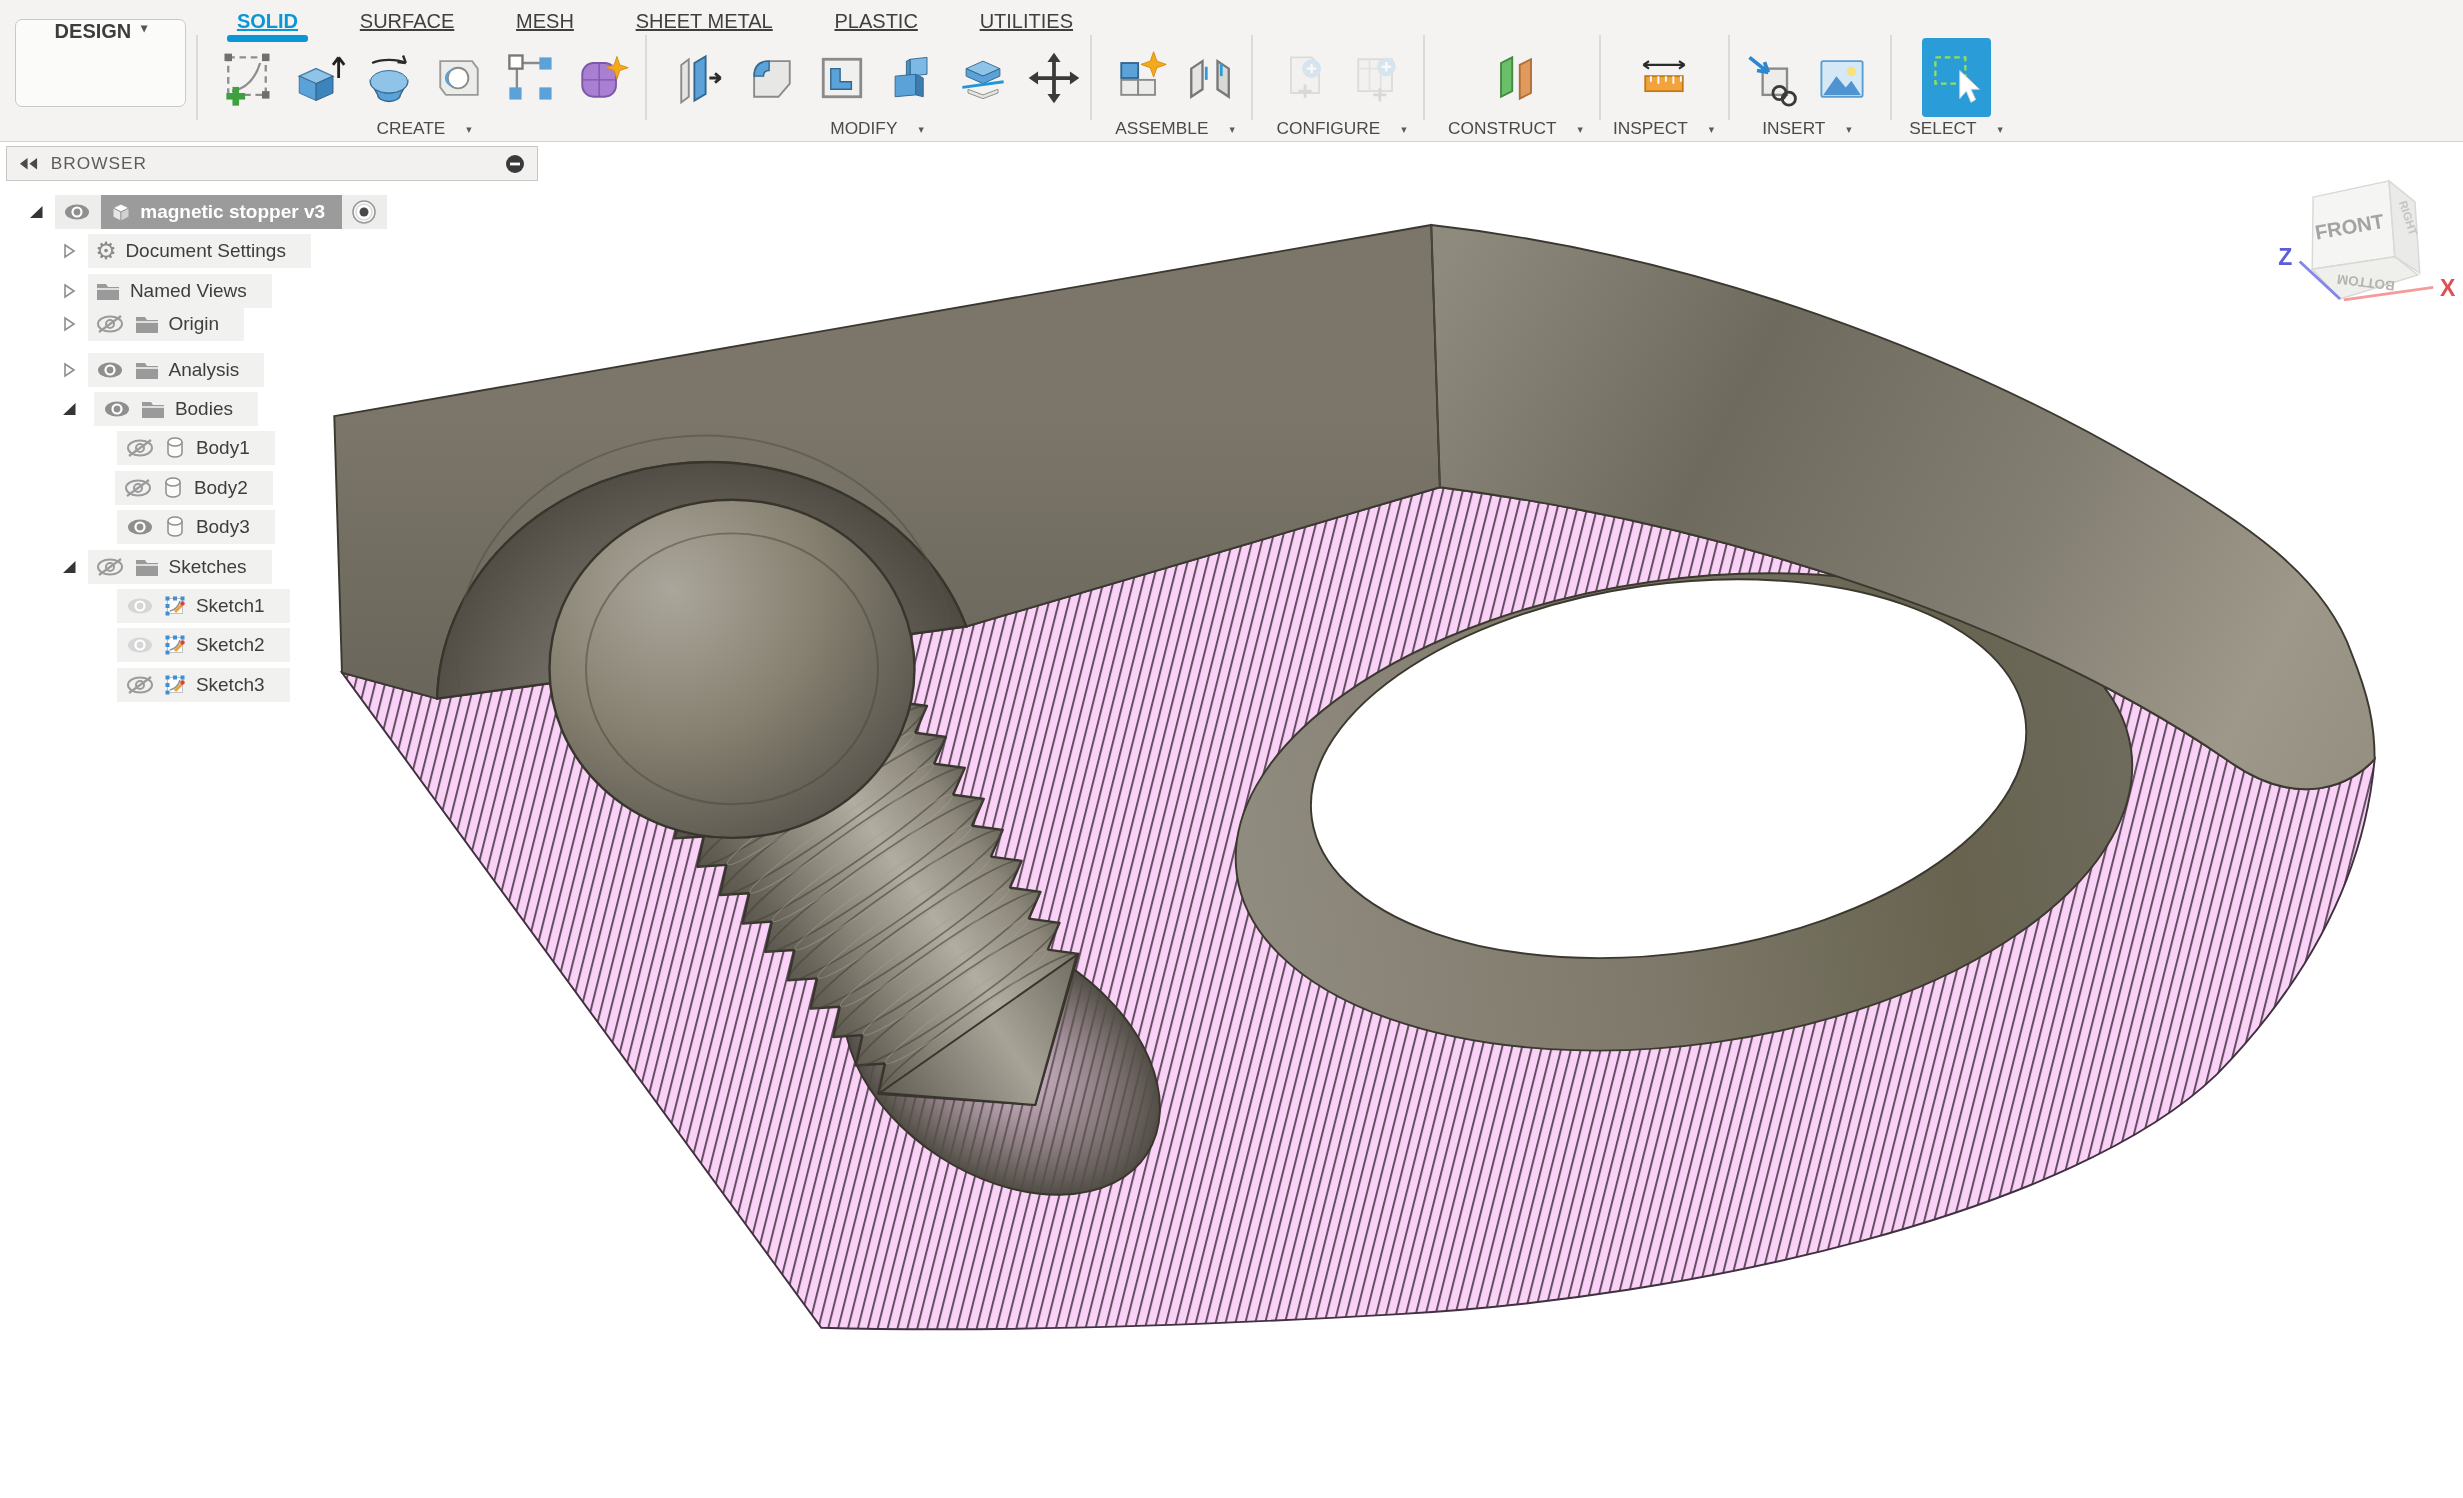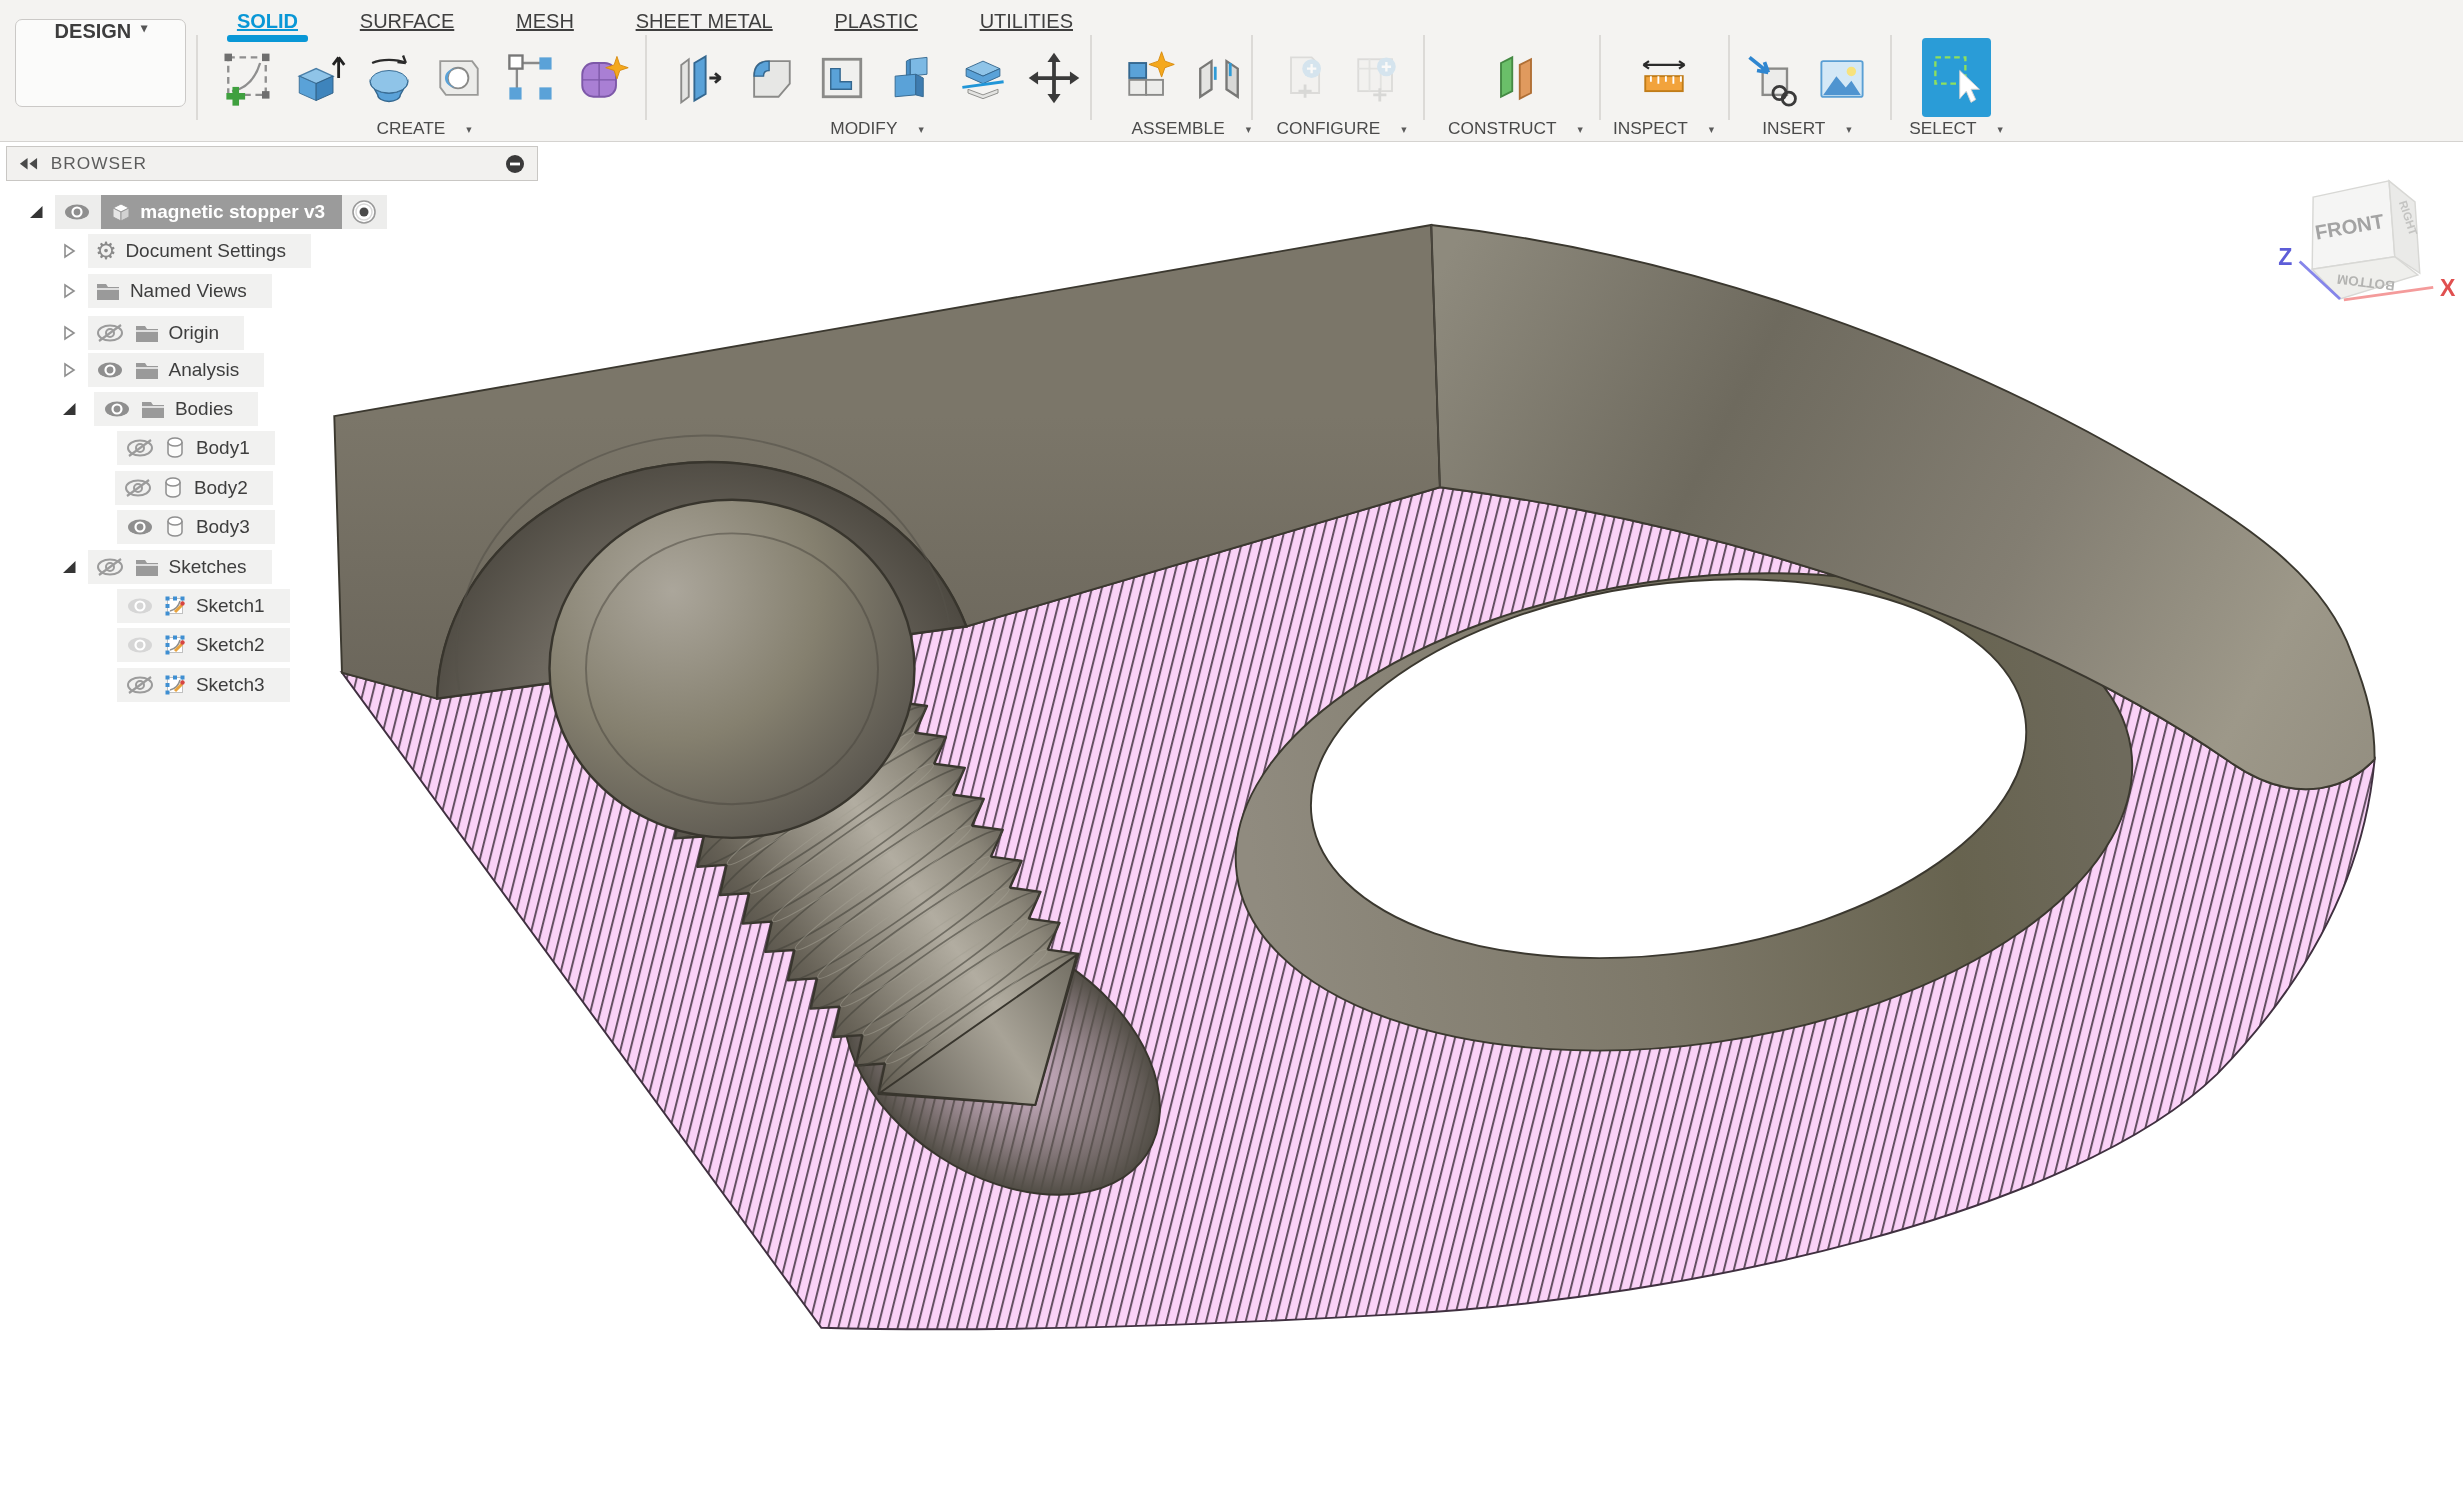--- a/index.html
+++ b/index.html
@@ -294,21 +294,21 @@
                   <path d="M59 32 l-10 -7 v14 Z"></path>
                 </g>
               </svg>
             </div>
           </div>
           <div class="glabel">
             <span>MODIFY</span>
             <span class="caret">▾</span>
           </div>
         </div>
-        <div class="group" style="left: 1099px; width: 152px; align-items: flex-end;">
+        <div class="group" style="left: 1099px; width: 152px;">
           <div class="icons">
             <div class="tool">
               <svg viewBox="0 0 64 64">
                 <rect x="12" y="16" width="18" height="16" fill="#5aa2d8" stroke="#34678f" stroke-width="2"></rect>
                 <rect x="12" y="34" width="18" height="16" fill="#ececea" stroke="#8a8a88" stroke-width="2"></rect>
                 <rect x="30" y="34" width="18" height="16" fill="#ececea" stroke="#8a8a88" stroke-width="2"></rect>
                 <path d="M43 14 l3.5 -10 3.5 10 10 3.5 -10 3.5 -3.5 10 -3.5 -10 -10 -3.5 Z" fill="#f5a81c" stroke="#d88c10"></path>
               </svg>
             </div>
             <div class="tool">
@@ -500,21 +500,21 @@
         <div class="strip">
           <span class="ticon">
             <svg width="26" height="22" viewBox="0 0 26 22">
               <path d="M2 4 h9 l2 3 h11 v13 h-22 Z" fill="#9a9a9a"></path>
               <path d="M2 9 h22" stroke="#f1f1f1" stroke-width="1.6"></path>
             </svg>
           </span>
           <span>Named Views</span>
         </div>
       </div>
-      <div class="trow" style="top: 316px; left: 60px;">
+      <div class="trow" style="top: 307px; left: 60px;">
         <span class="ticon">
           <svg width="18" height="18" viewBox="0 0 18 18">
             <path d="M5 3 L14 9 L5 15 Z" fill="#fdfdfd" stroke="#8f8f8f" stroke-width="1.6"></path>
           </svg>
         </span>
         <div class="strip">
           <span class="ticon">
             <svg width="30" height="20" viewBox="0 0 30 20">
               <ellipse cx="15" cy="10" rx="12" ry="7.5" fill="none" stroke="#9b9b9b" stroke-width="2"></ellipse>
               <circle cx="15" cy="10" r="4" fill="none" stroke="#9b9b9b" stroke-width="2"></circle>

